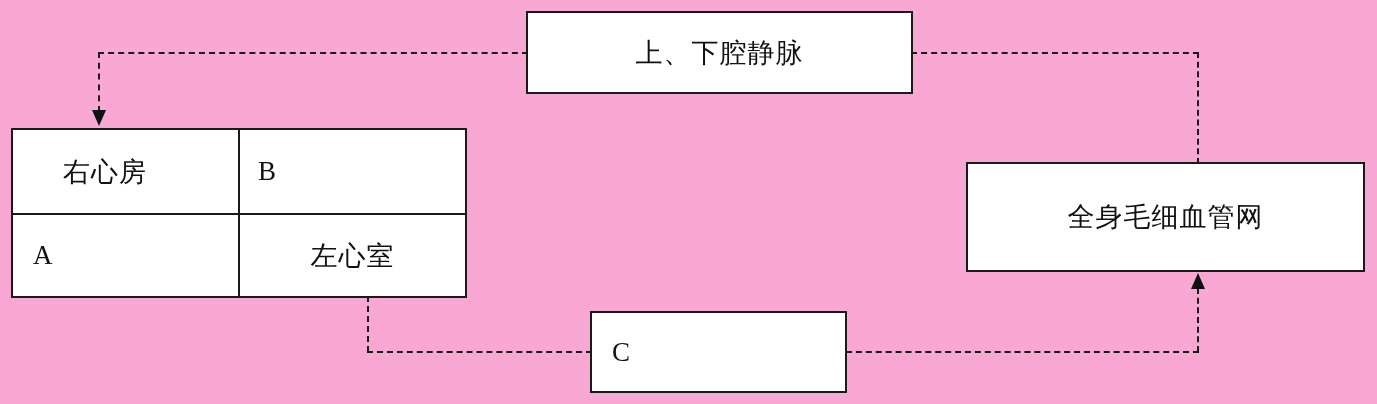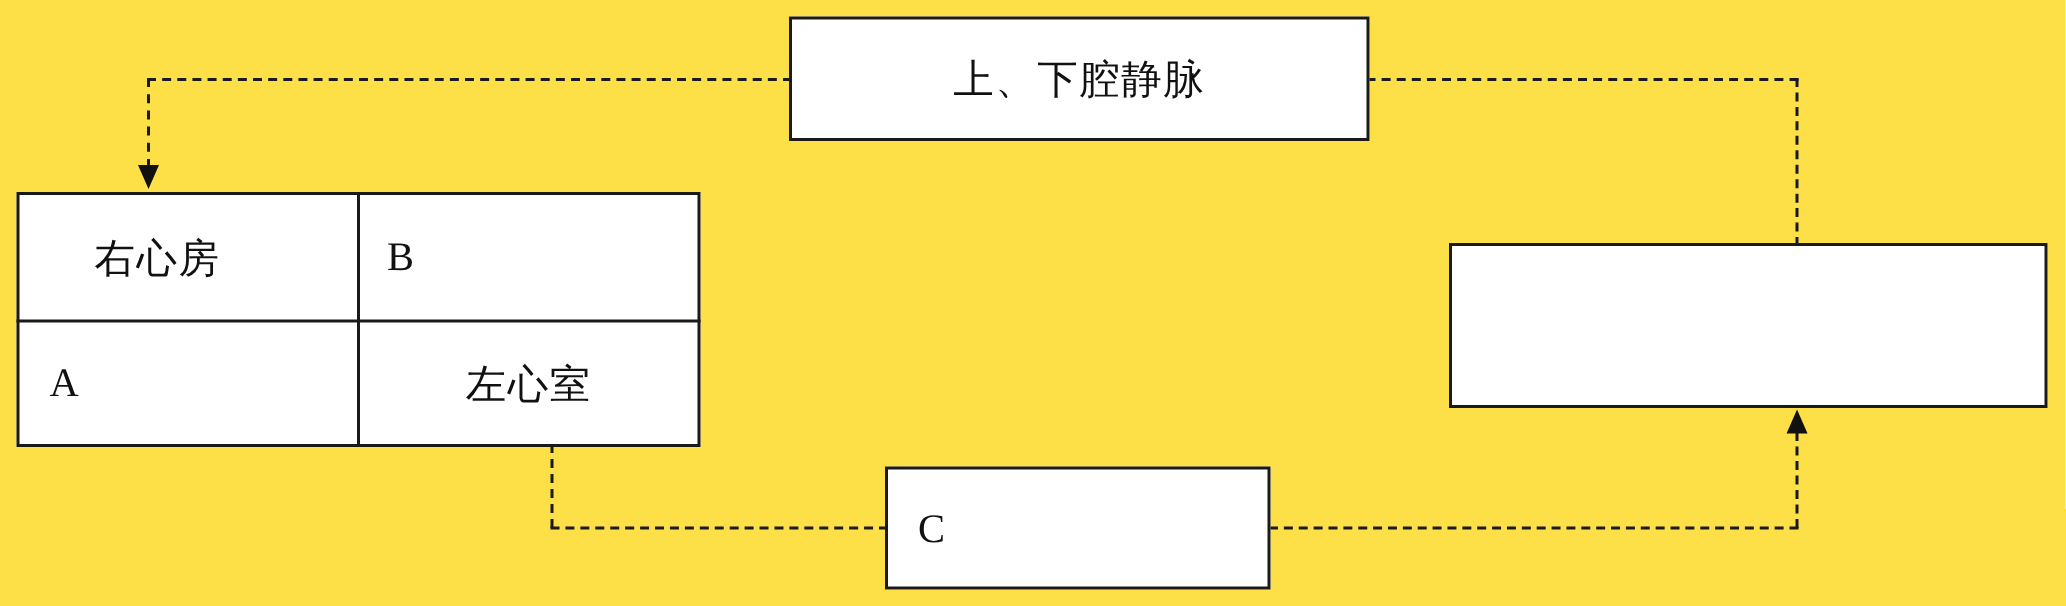--- a/index.html
+++ b/index.html
@@ -4,21 +4,21 @@
 <style>
   html, body {
     margin: 0;
     padding: 0;
     background: #ffffff;
   }
   #canvas {
     position: relative;
     width: 1377px;
     height: 404px;
-    background: #fde047;
+    background: #f9a8d4;
     font-family: "Liberation Serif", "DejaVu Serif", serif;
     overflow: hidden;
   }
 
   
   .box {
     position: absolute;
     box-sizing: border-box;
     border: 2px solid #1a1a1a;
     background: #ffffff;
@@ -108,17 +108,18 @@
 
   <div class="box-label center" style="left:13px; top:130px; width:184px; height:83px;">右心房</div>
 
   <div class="box-label leftal latin" style="left:240px; top:130px; width:225px; height:83px; padding-left:18px;">B</div>
 
   <div class="box-label leftal latin" style="left:13px; top:215px; width:225px; height:81px; padding-left:20px;">A</div>
 
   <div class="box-label center" style="left:240px; top:215px; width:225px; height:81px;">左心室</div>
 
   <div class="box" style="left:966px; top:162px; width:399px; height:110px;"></div>
+  <div class="box-label center" style="left:966px; top:162px; width:399px; height:110px;">全身毛细血管网</div>
 
   <div class="box" style="left:590px; top:311px; width:257px; height:82px;"></div>
   <div class="box-label leftal latin" style="left:590px; top:311px; width:257px; height:82px; padding-left:22px;">C</div>
 
 </div>
 
 </body></html>

